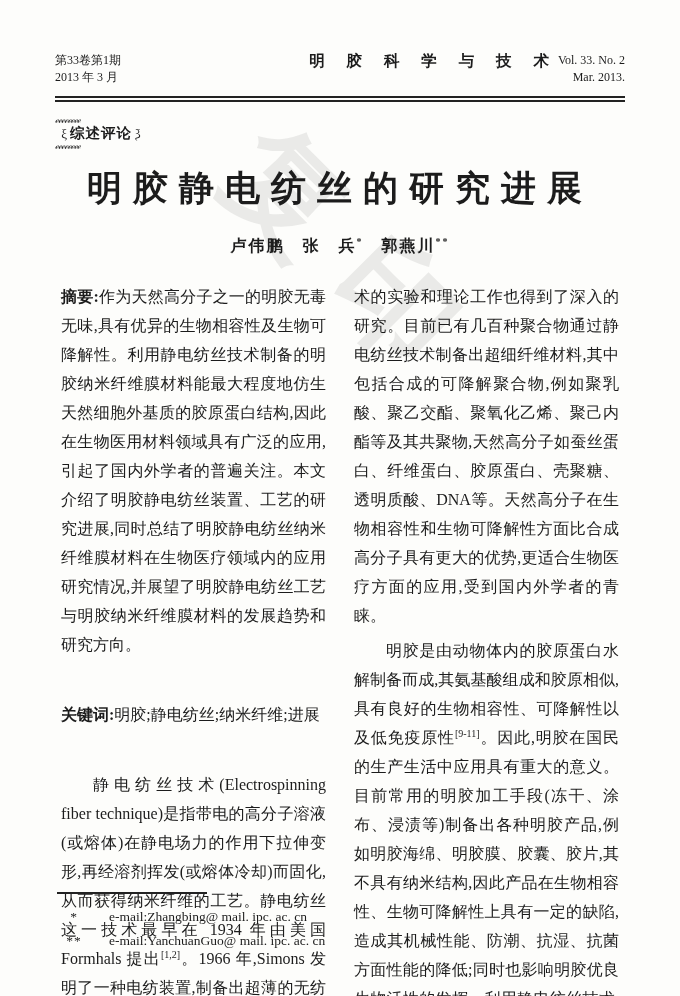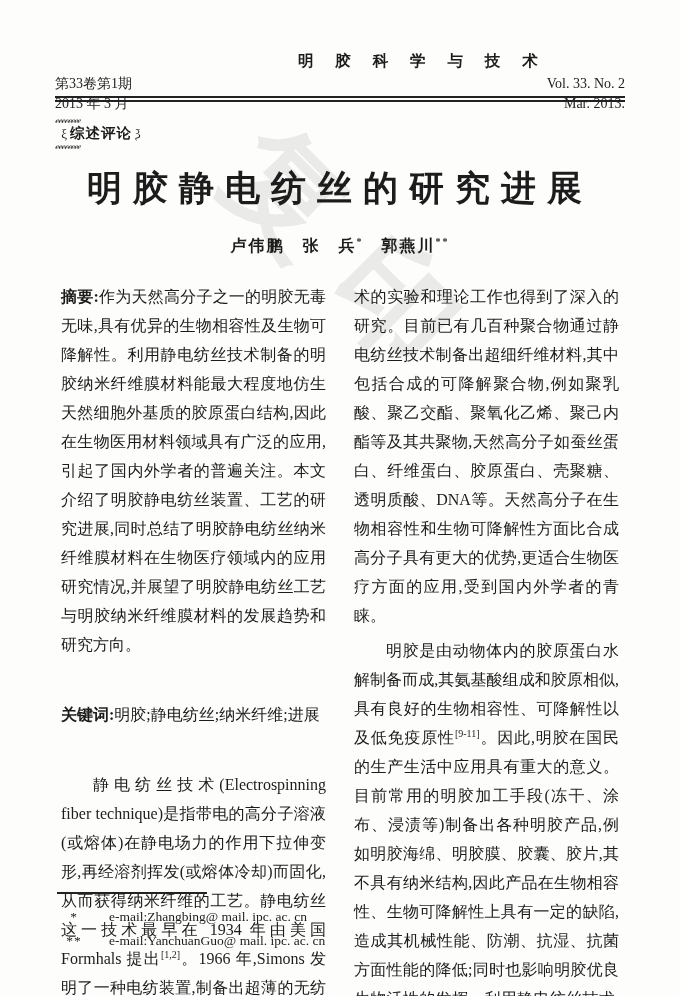--- a/index.html
+++ b/index.html
@@ -28,21 +28,21 @@
     color:rgba(100,100,100,0.12);
     white-space:nowrap;
     pointer-events:none;
     user-select:none;
   }
   
   .header{
     position:absolute;top:52px;left:55px;right:55px;
     display:flex;justify-content:space-between;align-items:flex-start;
   }
-  .hdr-left,.hdr-right{font-size:14px;line-height:1.45;white-space:nowrap;margin-top:22px;}
+  .hdr-left,.hdr-right{font-size:12px;line-height:1.45;white-space:nowrap;}
   .hdr-right{text-align:right;}
   .hdr-center{text-align:right;flex:1;}
   .journal-cn{font-size:15.5px;font-weight:bold;letter-spacing:9px;line-height:1.2;}
   .journal-en{font-size:12.5px;margin-top:2px;}
   .double-rule{position:absolute;left:55px;right:55px;top:96px;}
   .double-rule .r1{height:2px;background:#222;}
   .double-rule .r2{height:1.5px;background:#222;margin-top:2px;}
   
   .badge{
     position:absolute;top:116px;left:55px;

